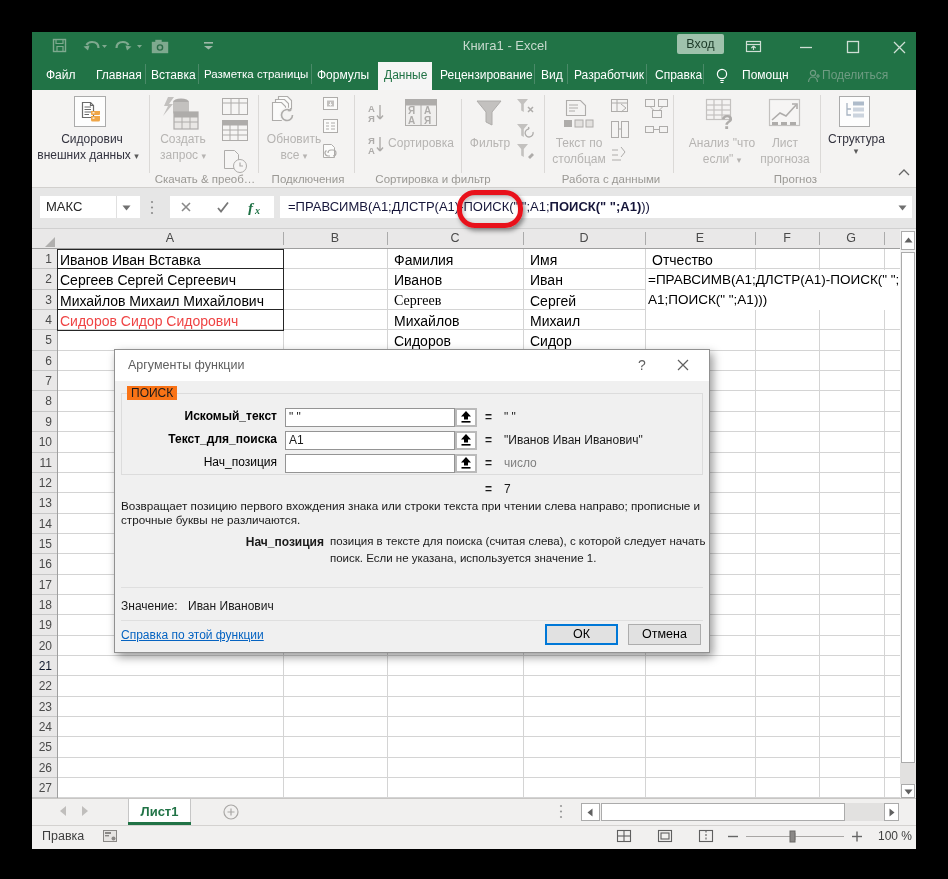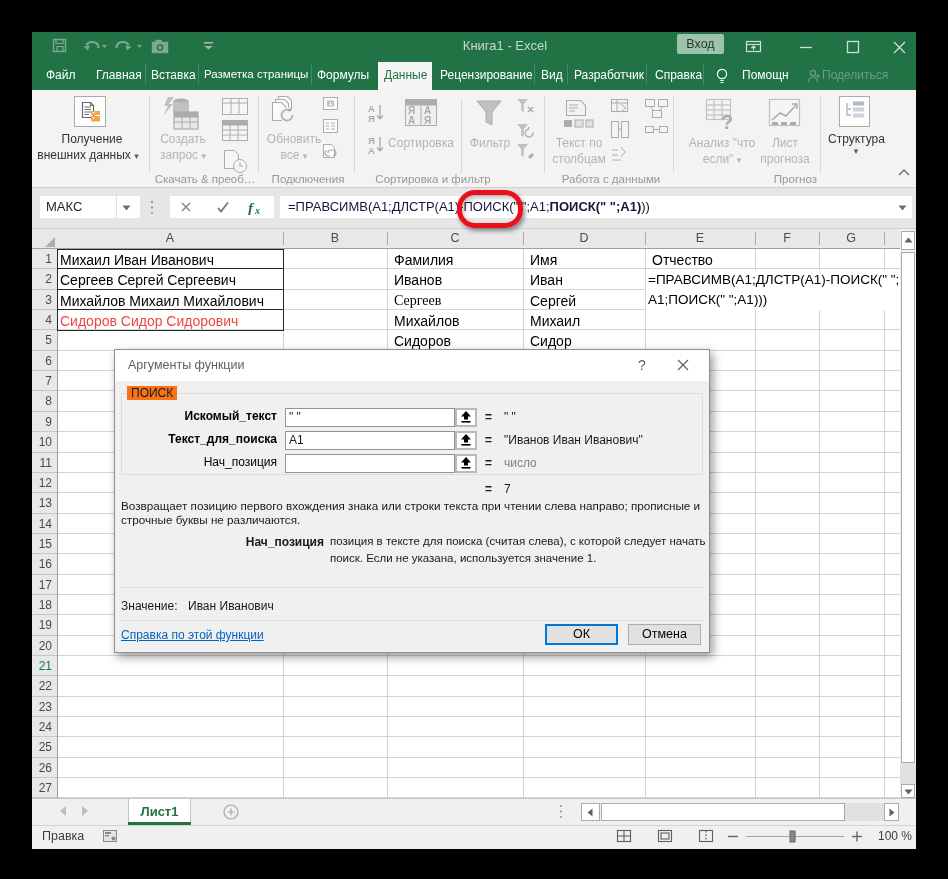--- a/index.html
+++ b/index.html
@@ -87,21 +87,21 @@
         <line x1="4.5" y1="6" x2="11" y2="6"></line>
         <line x1="4.5" y1="8.5" x2="11" y2="8.5"></line>
         <line x1="4.5" y1="11" x2="11" y2="11"></line>
         <line x1="4.5" y1="13.5" x2="9" y2="13.5"></line>
       </g>
 <path d="M11 10 h9 v3 q0 1 -1 1 h-7 q-1 0 -1 -1 z" fill="#efa648"></path>
 <path d="M11 15 h9 v4 q0 1.5 -1.5 1.5 h-6 q-1.5 0 -1.5 -1.5 z" fill="#efa648"></path>
 <rect x="12.5" y="11.2" width="2" height="1.2" fill="#fff"></rect>
       <rect x="12.5" y="16.5" width="2" height="1.2" fill="#fff"></rect>
 </svg>
-<div class="abs" style="left:10px;top:100px;width:100px;text-align:center;font-size:12px;color:#33333f;">Получение</div>
+<div class="abs" style="left:10px;top:100px;width:100px;text-align:center;font-size:12px;color:#33333f;">Сидорович</div>
 <div class="abs" style="left:0px;top:116px;width:112px;text-align:center;font-size:12px;color:#33333f;">внешних данных <span style="font-size:9px;color:#5a5a5a;">▾</span></div>
 <svg class="abs" style="left:128px;top:64px;" width="40" height="36" viewBox="0 0 40 36">
 <path d="M8 1 l-4 9 h4 l-5 10 l10 -12 h-4 l5 -7 z" fill="#c3c1bf"></path>
 <ellipse cx="21" cy="6" rx="8" ry="3.5" fill="#aeacaa"></ellipse>
 <path d="M13 6 v10 q0 3.5 8 3.5 t8 -3.5 v-10" fill="#c3c1bf"></path>
 <rect x="14" y="16" width="24" height="17" fill="#e9e7e5" stroke="#aeacaa" stroke-width="1.2"></rect>
 <g stroke="#aeacaa" stroke-width="1">
         <line x1="14" y1="21" x2="38" y2="21"></line>
         <line x1="14" y1="26" x2="38" y2="26"></line>
         <line x1="22" y1="16" x2="22" y2="33"></line>
@@ -395,34 +395,34 @@
 <div class="abs" style="left:0;top:525px;width:20px;text-align:right;font-size:12px;color:#4a4a4a;">16</div>
 <div class="abs" style="left:0;top:562px;width:25px;height:1px;background:#c6c6c6;"></div>
 <div class="abs" style="left:0;top:546px;width:20px;text-align:right;font-size:12px;color:#4a4a4a;">17</div>
 <div class="abs" style="left:0;top:582px;width:25px;height:1px;background:#c6c6c6;"></div>
 <div class="abs" style="left:0;top:566px;width:20px;text-align:right;font-size:12px;color:#4a4a4a;">18</div>
 <div class="abs" style="left:0;top:603px;width:25px;height:1px;background:#c6c6c6;"></div>
 <div class="abs" style="left:0;top:586px;width:20px;text-align:right;font-size:12px;color:#4a4a4a;">19</div>
 <div class="abs" style="left:0;top:623px;width:25px;height:1px;background:#c6c6c6;"></div>
 <div class="abs" style="left:0;top:607px;width:20px;text-align:right;font-size:12px;color:#4a4a4a;">20</div>
 <div class="abs" style="left:0;top:643px;width:25px;height:1px;background:#c6c6c6;"></div>
-<div class="abs" style="left:0;top:627px;width:20px;text-align:right;font-size:12px;color:#0f766e;">21</div>
+<div class="abs" style="left:0;top:627px;width:20px;text-align:right;font-size:12px;color:#0f172a;">21</div>
 <div class="abs" style="left:0;top:664px;width:25px;height:1px;background:#c6c6c6;"></div>
 <div class="abs" style="left:0;top:647px;width:20px;text-align:right;font-size:12px;color:#4a4a4a;">22</div>
 <div class="abs" style="left:0;top:684px;width:25px;height:1px;background:#c6c6c6;"></div>
 <div class="abs" style="left:0;top:668px;width:20px;text-align:right;font-size:12px;color:#4a4a4a;">23</div>
 <div class="abs" style="left:0;top:704px;width:25px;height:1px;background:#c6c6c6;"></div>
 <div class="abs" style="left:0;top:688px;width:20px;text-align:right;font-size:12px;color:#4a4a4a;">24</div>
 <div class="abs" style="left:0;top:725px;width:25px;height:1px;background:#c6c6c6;"></div>
 <div class="abs" style="left:0;top:708px;width:20px;text-align:right;font-size:12px;color:#4a4a4a;">25</div>
 <div class="abs" style="left:0;top:745px;width:25px;height:1px;background:#c6c6c6;"></div>
 <div class="abs" style="left:0;top:729px;width:20px;text-align:right;font-size:12px;color:#4a4a4a;">26</div>
 <div class="abs" style="left:0;top:765px;width:25px;height:1px;background:#c6c6c6;"></div>
 <div class="abs" style="left:0;top:749px;width:20px;text-align:right;font-size:12px;color:#4a4a4a;">27</div>
-<div class="abs tt" style="left:28px;top:220px;font-size:14px;color:#000;">Михаил Иван Иванович</div>
+<div class="abs tt" style="left:28px;top:220px;font-size:14px;color:#000;">Иванов Иван Вставка</div>
 <div class="abs tt" style="left:28px;top:240px;font-size:14px;color:#000;">Сергеев Сергей Сергеевич</div>
 <div class="abs tt" style="left:28px;top:261px;font-size:14px;color:#000;">Михайлов Михаил Михайлович</div>
 <div class="abs tt" style="left:28px;top:281px;font-size:14px;color:#ef4444;">Сидоров Сидор Сидорович</div>
 <div class="abs tt" style="left:362px;top:220px;font-size:14px;color:#000;">Фамилия</div>
 <div class="abs tt" style="left:498px;top:220px;font-size:14px;color:#000;">Имя</div>
 <div class="abs tt" style="left:620px;top:220px;font-size:14px;color:#000;">Отчество</div>
 <div class="abs tt" style="left:362px;top:240px;font-size:14px;color:#000;">Иванов</div>
 <div class="abs tt" style="left:498px;top:240px;font-size:14px;color:#000;">Иван</div>
 <div class="abs tt" style="left:362px;top:261px;font-size:14px;color:#000;font-family:Liberation Serif, serif;">Сергеев</div>
 <div class="abs tt" style="left:498px;top:261px;font-size:14px;color:#000;">Сергей</div>

